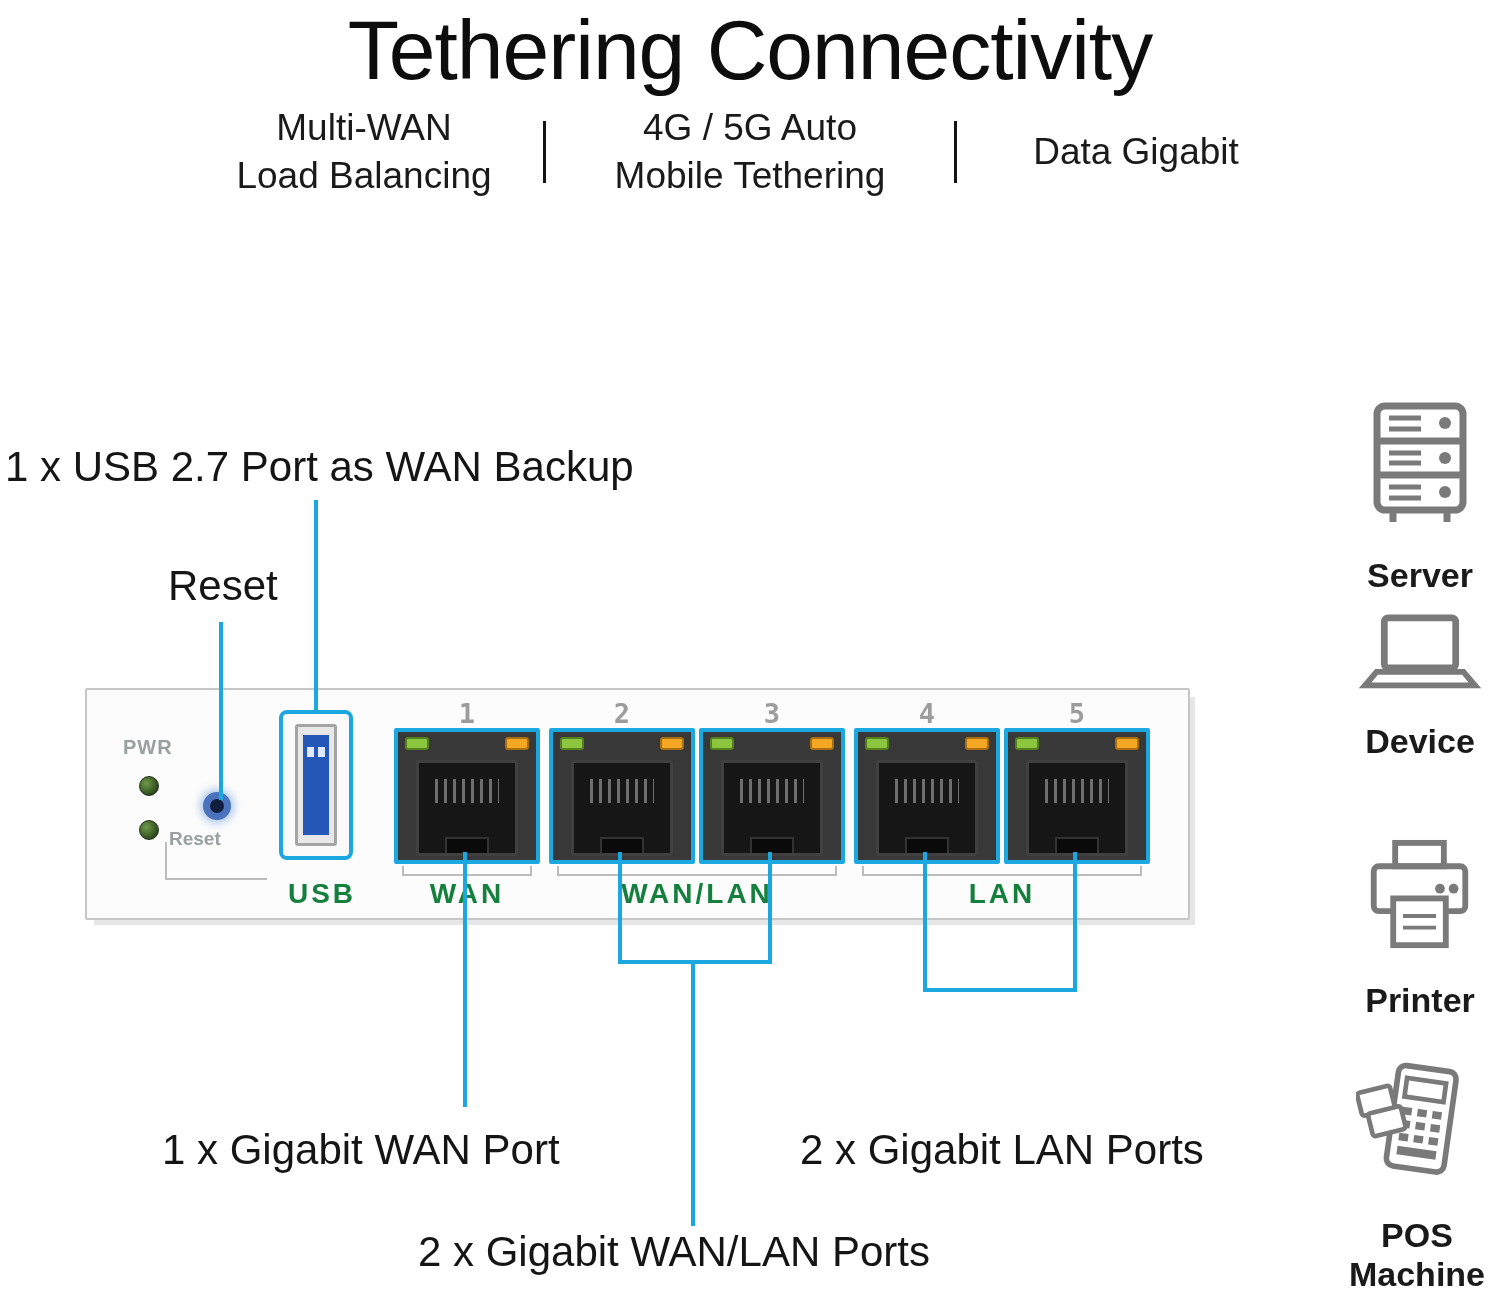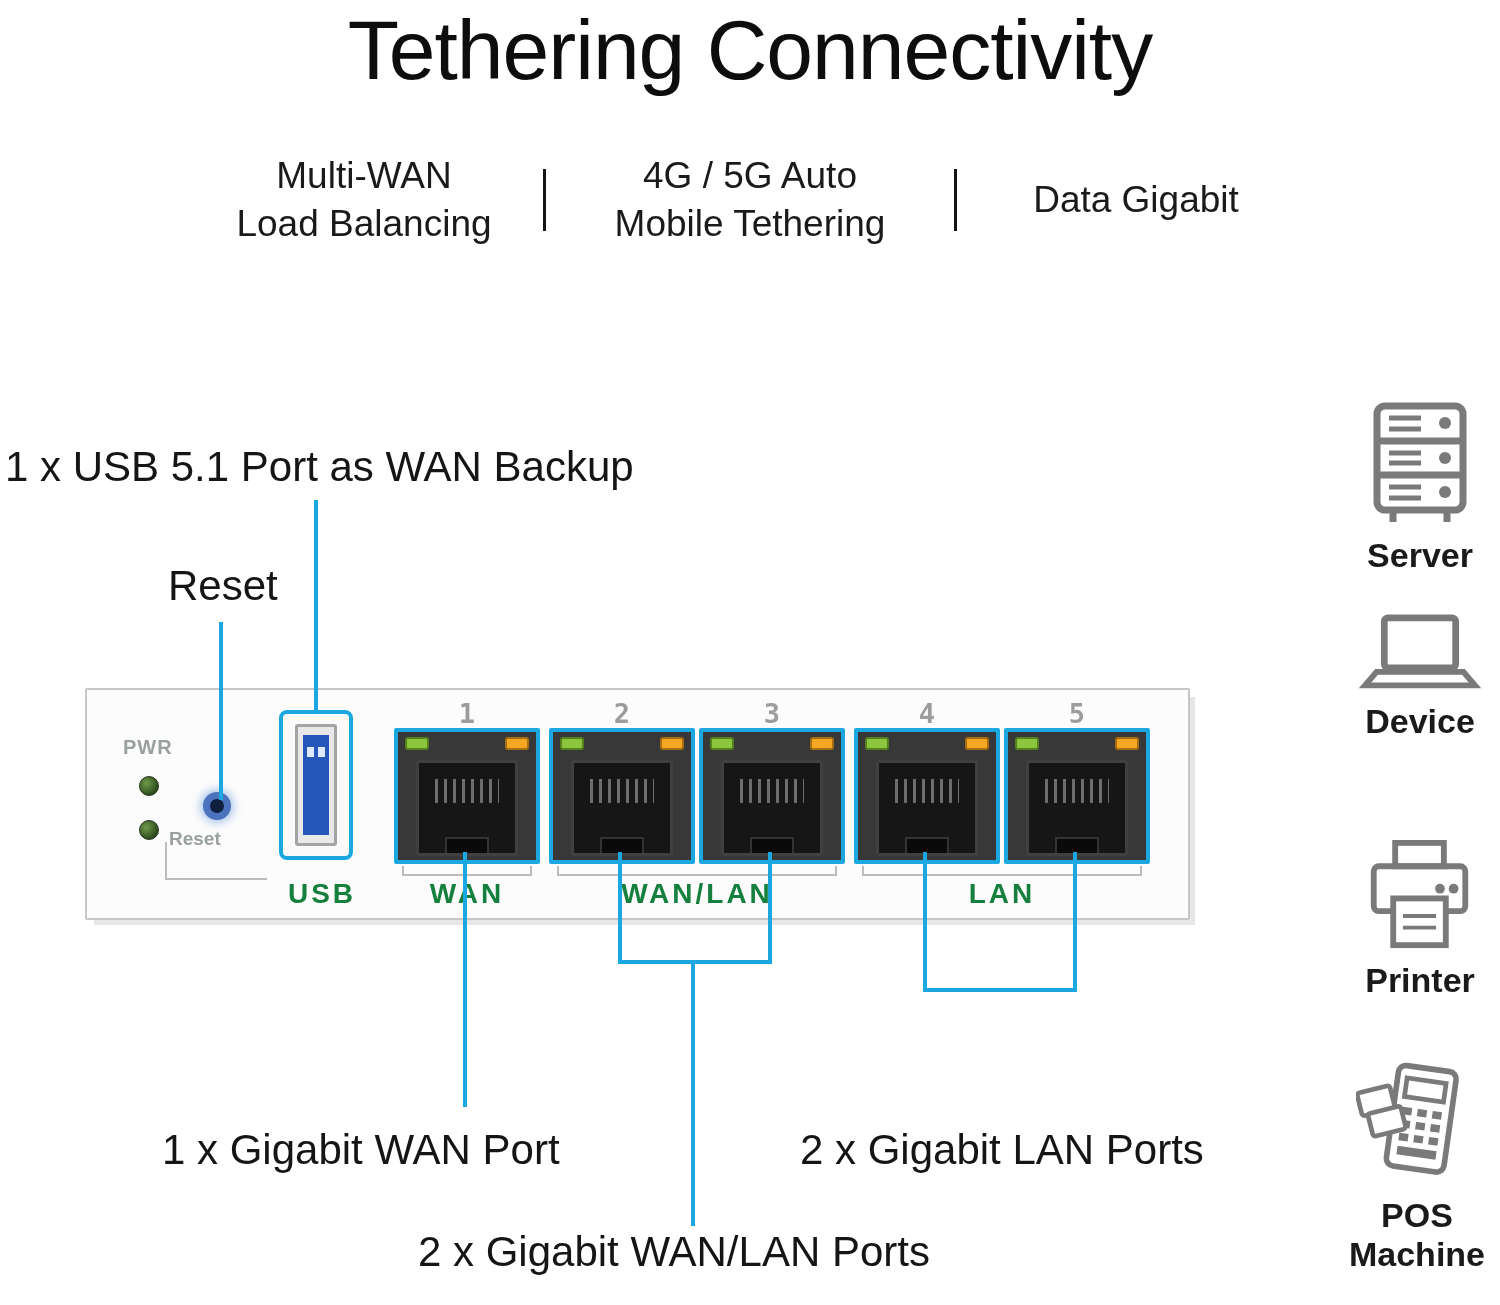--- a/index.html
+++ b/index.html
@@ -4,21 +4,21 @@
 <style>
   * { margin:0; padding:0; box-sizing:border-box; }
   html,body { background:#ffffff; }
   body { font-family:"Liberation Sans", sans-serif; }
   .page { position:relative; width:1500px; height:1305px; background:#ffffff; overflow:hidden; }
 
   .title { position:absolute; top:2px; left:0; width:100%; text-align:center;
            font-size:84px; font-weight:400; color:#0d0d0d; letter-spacing:-1px; }
 
   .features { position:absolute; top:104px; left:0; width:100%;
-              display:flex; justify-content:center; align-items:center;margin-top:48px; }
+              display:flex; justify-content:center; align-items:center; }
   .feature { text-align:center; font-size:37px; color:#1a1a1a; line-height:1.3; }
   .f0 { width:330px; } .f1 { width:380px; } .f2 { width:330px; }
   .feat-sep { width:3px; height:62px; background:#141414; margin:0 14px; }
 
   .callout-text { position:absolute; font-size:42px; color:#151515; white-space:nowrap; z-index:6; }
   .callout-line { position:absolute; background:#1BA8E0; z-index:5; }
 
   
   .router { position:absolute; left:85px; top:688px; width:1105px; height:232px;
             background:#fcfcfc; border:2px solid #c6c6c6; border-radius:2px;
@@ -71,21 +71,21 @@
   .sl-wan { left:307px; width:146px; }
   .sl-wanlan { left:462px; width:296px; }
   .sl-lan { left:767px; width:296px; }
 
   
   .side-group { position:absolute; width:150px; text-align:center; }
   .sg-server { left:1345px; top:398px; }
   .sg-device { left:1345px; top:612px; }
   .sg-printer { left:1345px; top:838px; }
   .sg-pos { left:1342px; top:1056px; }
-  .side-label { margin-top:4px; font-size:34px; font-weight:bold; color:#1a1a1a; line-height:1.15; }
+  .side-label { margin-top:24px; font-size:34px; font-weight:bold; color:#1a1a1a; line-height:1.15; }
 </style>
 </head>
 <body>
 
 <div class="page">
 
   <div class="title">Tethering Connectivity</div>
 
   <div class="features">
     <div class="feature f0">
@@ -96,21 +96,21 @@
     <div class="feature f1">
       <div>4G / 5G Auto</div>
       <div>Mobile Tethering</div>
     </div>
     <div class="feat-sep"></div>
     <div class="feature f2">
       <div>Data Gigabit</div>
     </div>
   </div>
 
-  <div class="callout-text" style="left:5px; top:443px;">1 x USB 5.1 Port as WAN Backup</div>
+  <div class="callout-text" style="left:5px; top:443px;">1 x USB 2.7 Port as WAN Backup</div>
   <div class="callout-line" style="left:314px; top:500px; width:4px; height:212px;"></div>
 
   <div class="callout-text" style="left:168px; top:562px;">Reset</div>
   <div class="callout-line" style="left:219px; top:622px; width:4px; height:178px;"></div>
 
   <div class="router">
 
     <div class="pwr-label">PWR</div>
     <div class="led-round led-pwr1"></div>
     <div class="led-round led-pwr2"></div>

